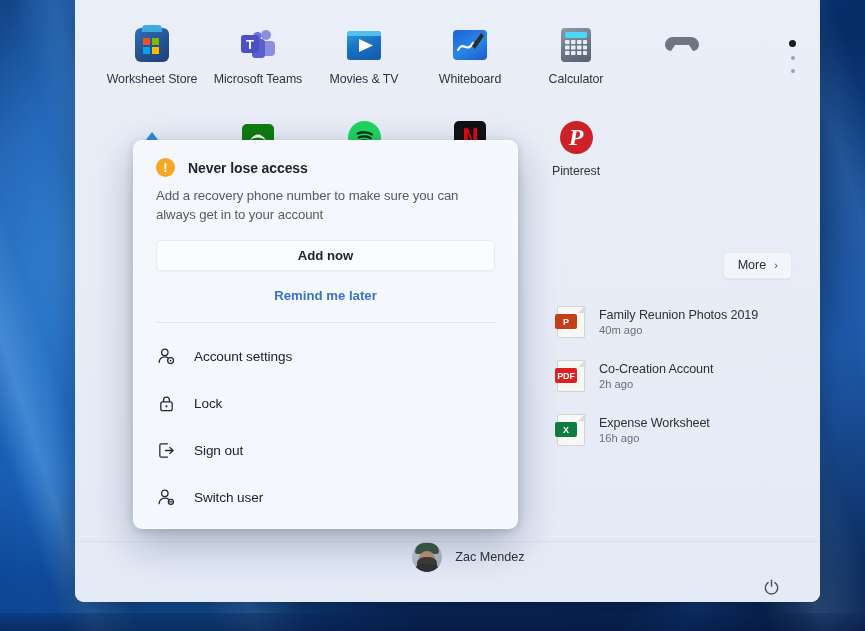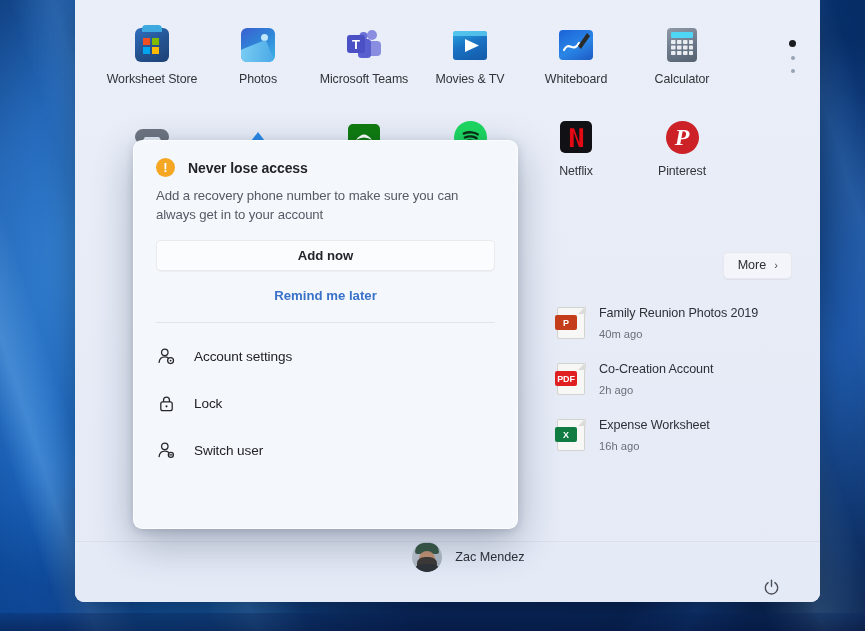--- a/index.html
+++ b/index.html
@@ -224,21 +224,21 @@
   }
   .doc-badge {
     position: absolute; left: -2px; top: 8px;
     width: 22px; height: 15px;
     border-radius: 2px;
     color: #fff;
     font-size: 9px; font-weight: bold;
     display: flex; align-items: center; justify-content: center;
     letter-spacing: -0.2px;
   }
-  .rec-text { display: flex; flex-direction: column; gap: 8px; }
+  .rec-text { display: flex; flex-direction: column; gap: 2px; }
   .rec-title { font-size: 12.6px; color: #2d3037; letter-spacing: -0.1px; }
   .rec-sub { font-size: 11.2px; color: #6b6f79; }
 
   
   #user-bar {
     position: absolute;
     left: 0; bottom: 0;
     width: 100%;
     height: 61px;
     background: #e4eaf6;
@@ -368,26 +368,20 @@
             <div class="ic-store">
               <div class="store-sq" style="left:8px;top:10px;background:#f25022;"></div>
               <div class="store-sq" style="left:17px;top:10px;background:#7fba00;"></div>
               <div class="store-sq" style="left:8px;top:19px;background:#00a4ef;"></div>
               <div class="store-sq" style="left:17px;top:19px;background:#ffb900;"></div>
             </div>
           </div>
           <div class="app-label">Worksheet Store</div>
         </div>
 
-        <div class="app-tile">
-          <div class="app-icon">
-            <div class="ic-photos"></div>
-          </div>
-          <div class="app-label">Photos</div>
-        </div>
 
         <div class="app-tile">
           <div class="app-icon">
             <svg class="ic-teams" viewBox="0 0 36 34">
               <circle cx="26" cy="7" r="5" fill="#8a8ee0"></circle>
               <circle cx="17.5" cy="8" r="4" fill="#6b70d6"></circle>
               <rect x="19" y="13" width="16" height="15" rx="4" fill="#8a8ee0"></rect>
               <rect x="12" y="11" width="13" height="19" rx="3.5" fill="#5a5fcf"></rect>
               <rect x="1" y="7" width="18" height="18" rx="3" fill="#4b50c4"></rect>
               <text x="10" y="20.5" font-family="Liberation Sans, sans-serif" font-size="13" font-weight="bold" fill="#ffffff" text-anchor="middle">T</text>
@@ -613,20 +607,30 @@
           <div class="menu-icon">
             <svg width="19" height="19" viewBox="0 0 20 20">
               <rect x="4" y="8.4" width="12" height="9.2" rx="2" stroke="#25272c" stroke-width="1.35" fill="none"></rect>
               <path d="M6.9 8.4 V6.3 A3.1 3.1 0 0 1 13.1 6.3 V8.4" stroke="#25272c" stroke-width="1.35" fill="none"></path>
               <circle cx="10" cy="13" r="1.1" fill="#25272c"></circle>
             </svg>
           </div>
           <div class="menu-label">Lock</div>
         </div>
 
+        <div class="menu-item">
+          <div class="menu-icon">
+            <svg width="19" height="19" viewBox="0 0 20 20">
+              <path d="M11 3 H4.6 A1.6 1.6 0 0 0 3 4.6 V15.4 A1.6 1.6 0 0 0 4.6 17 H11" stroke="#25272c" stroke-width="1.35" fill="none" stroke-linecap="round"></path>
+              <line x1="9" y1="10" x2="16.5" y2="10" stroke="#25272c" stroke-width="1.35" stroke-linecap="round"></line>
+              <polyline points="13.6,6.9 16.9,10 13.6,13.1" stroke="#25272c" stroke-width="1.35" fill="none" stroke-linecap="round" stroke-linejoin="round"></polyline>
+            </svg>
+          </div>
+          <div class="menu-label">Sign out</div>
+        </div>
 
         <div class="menu-item">
           <div class="menu-icon">
             <svg width="19" height="19" viewBox="0 0 20 20">
               <circle cx="8.2" cy="5.6" r="3.4" stroke="#25272c" stroke-width="1.35" fill="none"></circle>
               <path d="M2.2 16.4 C2.6 12.6, 5.2 10.6, 8.2 10.6 C9.7 10.6, 11 11.0, 12.1 11.9" stroke="#25272c" stroke-width="1.35" fill="none" stroke-linecap="round"></path>
               <circle cx="14.6" cy="14.6" r="2.7" stroke="#25272c" stroke-width="1.3" fill="none"></circle>
               <path d="M13.3 14.6 H15.9" stroke="#25272c" stroke-width="1.2" stroke-linecap="round"></path>
             </svg>
           </div>

